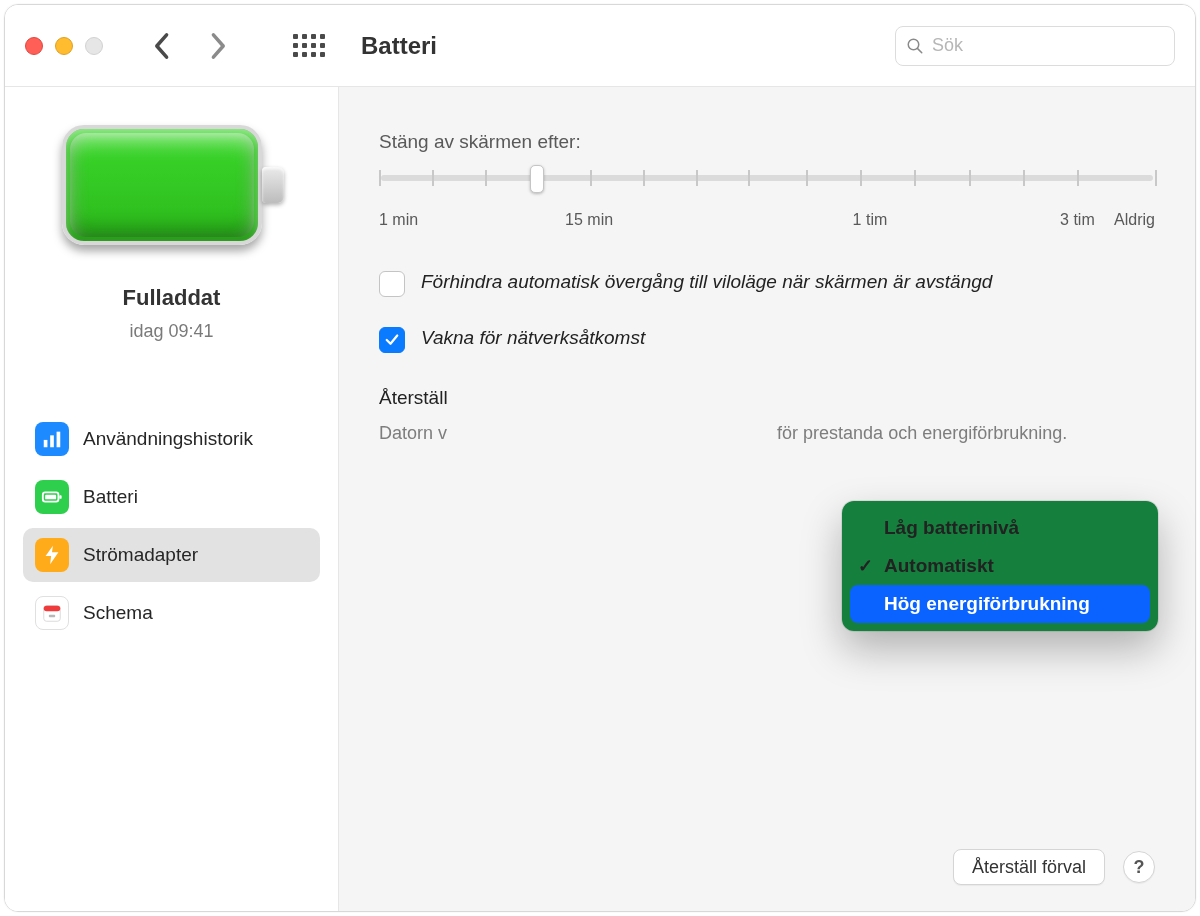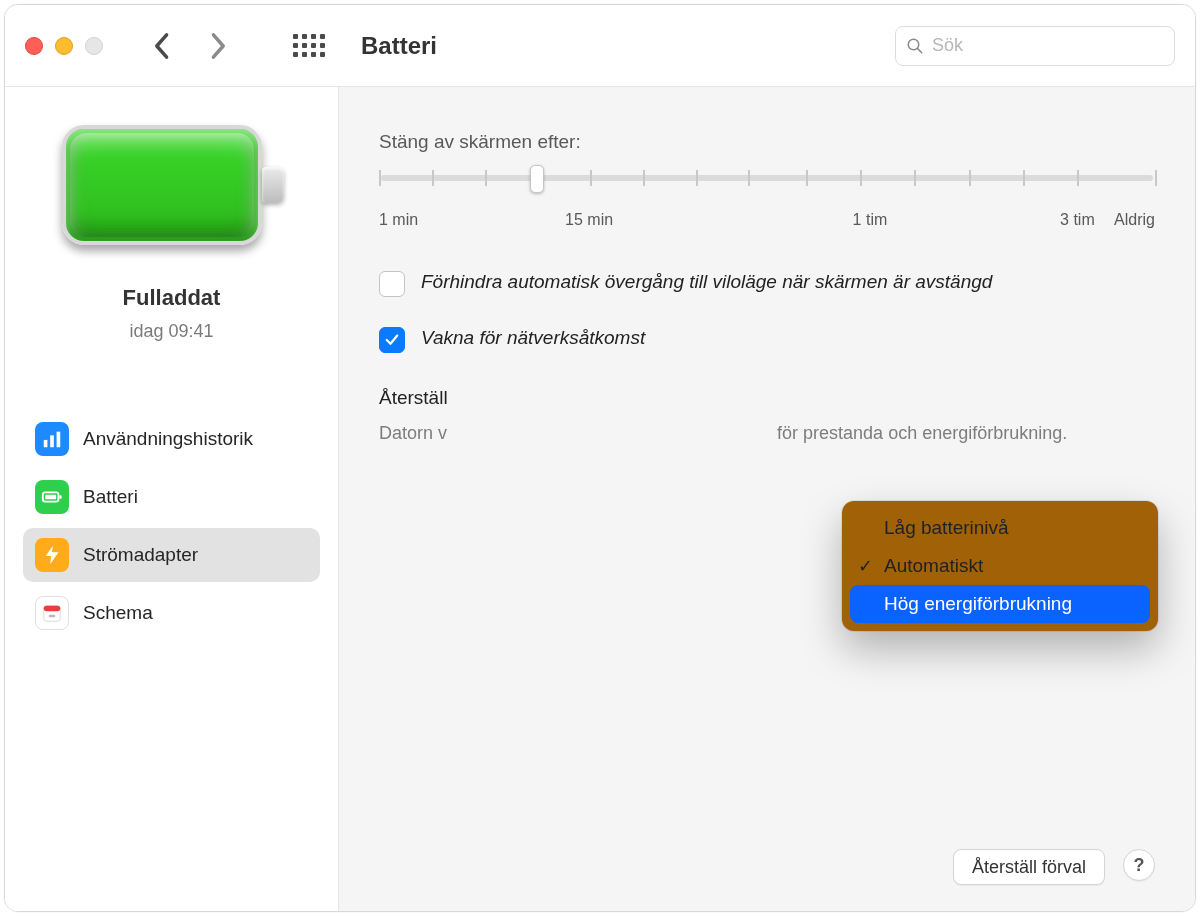--- a/index.html
+++ b/index.html
@@ -134,39 +134,40 @@
 
   .energy-row { margin-top: 34px; }
   .energy-label-inline { color:#222; }
   .energy-desc { color:#7d7d7d; font-size:18px; margin-top:14px; }
 
   
   .popup {
     position:absolute;
     left: 503px; top: 414px;
     width: 316px;
-    background: #a16207;
+    background: #15803d;
     border-radius: 12px;
     box-shadow: 0 18px 40px rgba(0,0,0,0.28), 0 0 0 1px rgba(0,0,0,0.08);
     padding: 8px;
+    font-weight: bold;
   }
   .popup-item {
     display:flex; align-items:center;
     height: 38px; padding: 0 12px 0 34px;
     border-radius:8px;
     font-size:19px; color:#222;
     position:relative;
   }
   .popup-item .check { position:absolute; left:8px; font-size:18px; color:#222; }
   .popup-item.highlight { background:#0a63ff; color:#fff; }
 
   
   .footer {
     position:absolute; right:40px; bottom:26px;
-    display:flex; align-items:flex-start; gap:18px;
+    display:flex; align-items:center; gap:18px;
   }
   .btn {
     height:36px; padding:0 18px;
     background:#fff; border:1px solid #d5d5d5; border-radius:8px;
     font-size:18px; color:#333;
     display:flex; align-items:center;
     box-shadow: 0 1px 1px rgba(0,0,0,0.05);
   }
   .help {
     width:32px; height:32px; border-radius:50%;

